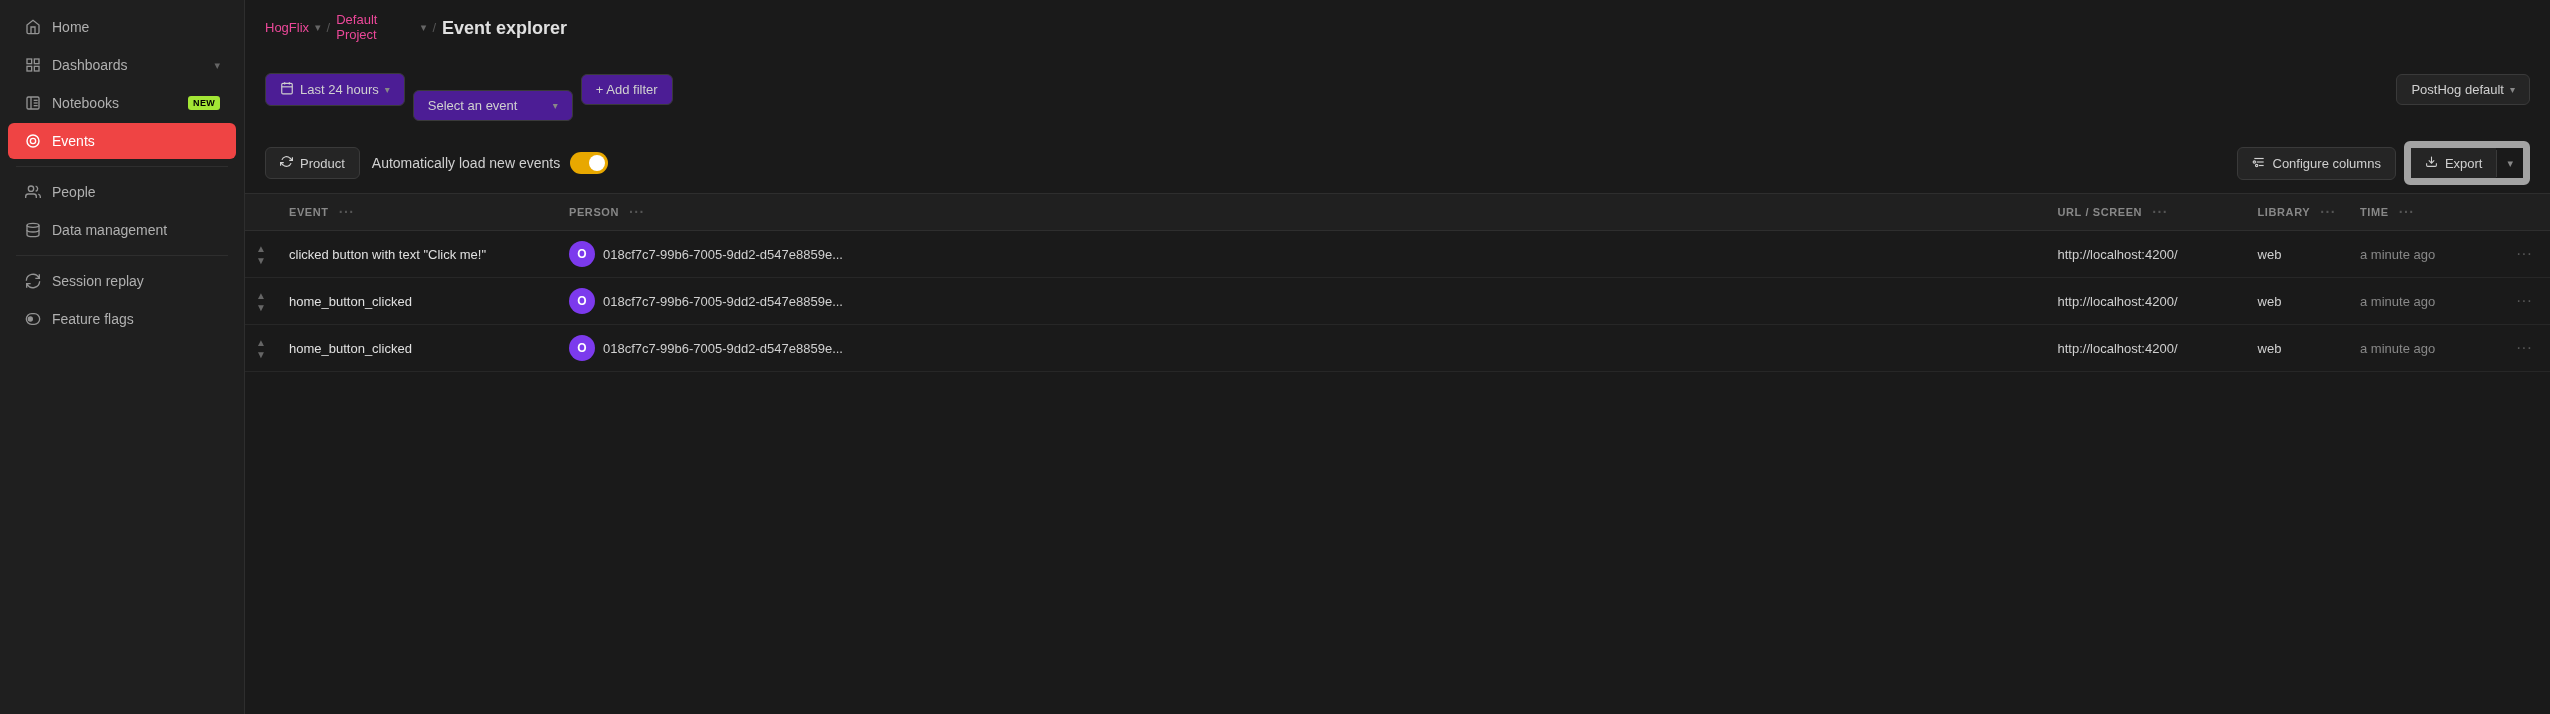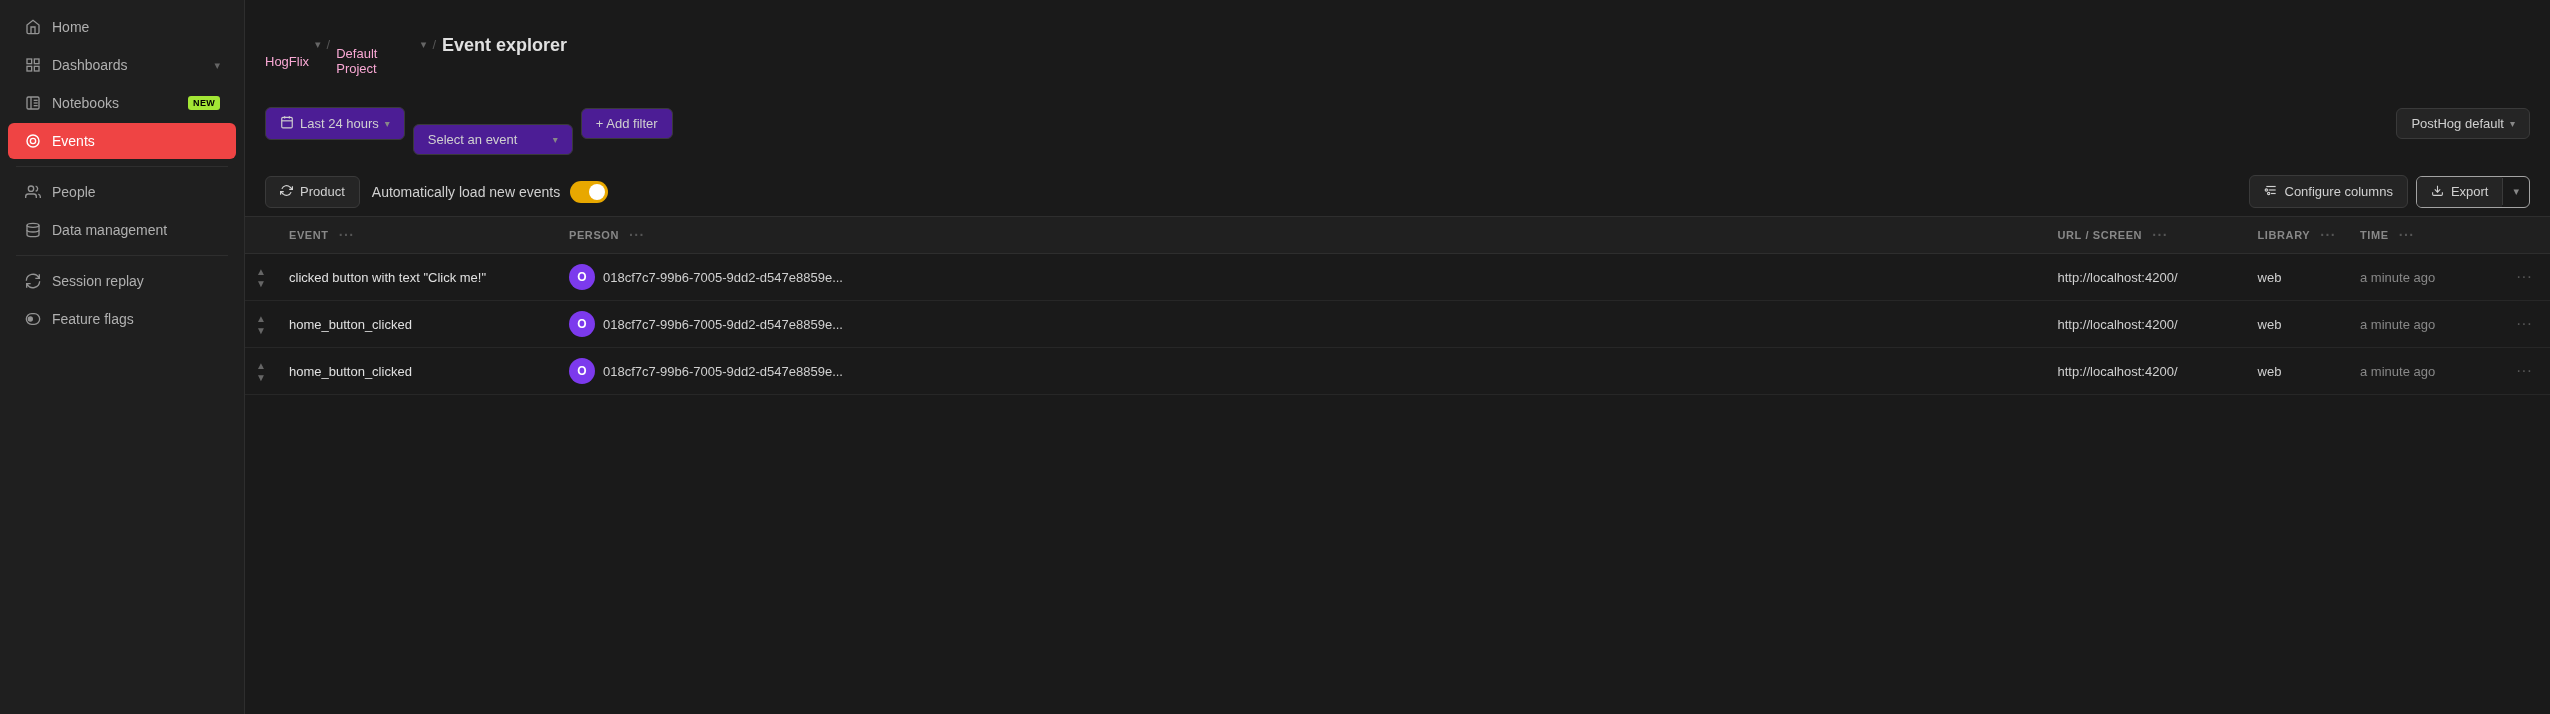--- a/index.html
+++ b/index.html
@@ -83,21 +83,21 @@
 
     
     .breadcrumb {
       display: flex;
       align-items: center;
       gap: 6px;
       padding: 12px 20px 4px;
       color: #888;
       font-size: 13px;
     }
-    .breadcrumb .crumb { color: #f9a8d4; margin-top: 34px; }
+    .breadcrumb .crumb { color: #ec4899; }
     .breadcrumb .crumb-active { color: #e0e0e0; font-weight: 600; font-size: 18px; }
     .breadcrumb .sep { color: #555; }
     .breadcrumb .dropdown-arrow { font-size: 11px; color: #666; }
 
     
     .toolbar {
       display: flex;
       align-items: center;
       gap: 8px;
       padding: 12px 20px;
@@ -481,21 +481,21 @@
               <line x1="4" y1="6" x2="20" y2="6"></line>
               <line x1="8" y1="12" x2="20" y2="12"></line>
               <line x1="12" y1="18" x2="20" y2="18"></line>
               <circle cx="4" cy="12" r="2"></circle>
               <circle cx="8" cy="18" r="2"></circle>
             </svg>
         </span>
         <span>Configure columns</span>
       </button>
 
-      <div style="display:flex;align-items:center;border:1px solid #a3a3a3;border-radius:6px;overflow:hidden;">
+      <div style="display:flex;align-items:center;border:7px solid #a3a3a3;border-radius:6px;overflow:hidden;">
         <button class="btn-export" style="border:none;border-radius:0;">
           <span>
             <svg width="13" height="13" viewBox="0 0 24 24" fill="none" stroke="currentColor" stroke-width="2">
                 <path d="M21 15v4a2 2 0 01-2 2H5a2 2 0 01-2-2v-4"></path>
                 <polyline points="7 10 12 15 17 10"></polyline>
                 <line x1="12" y1="15" x2="12" y2="3"></line>
               </svg>
           </span>
           <span>Export</span>
         </button>

